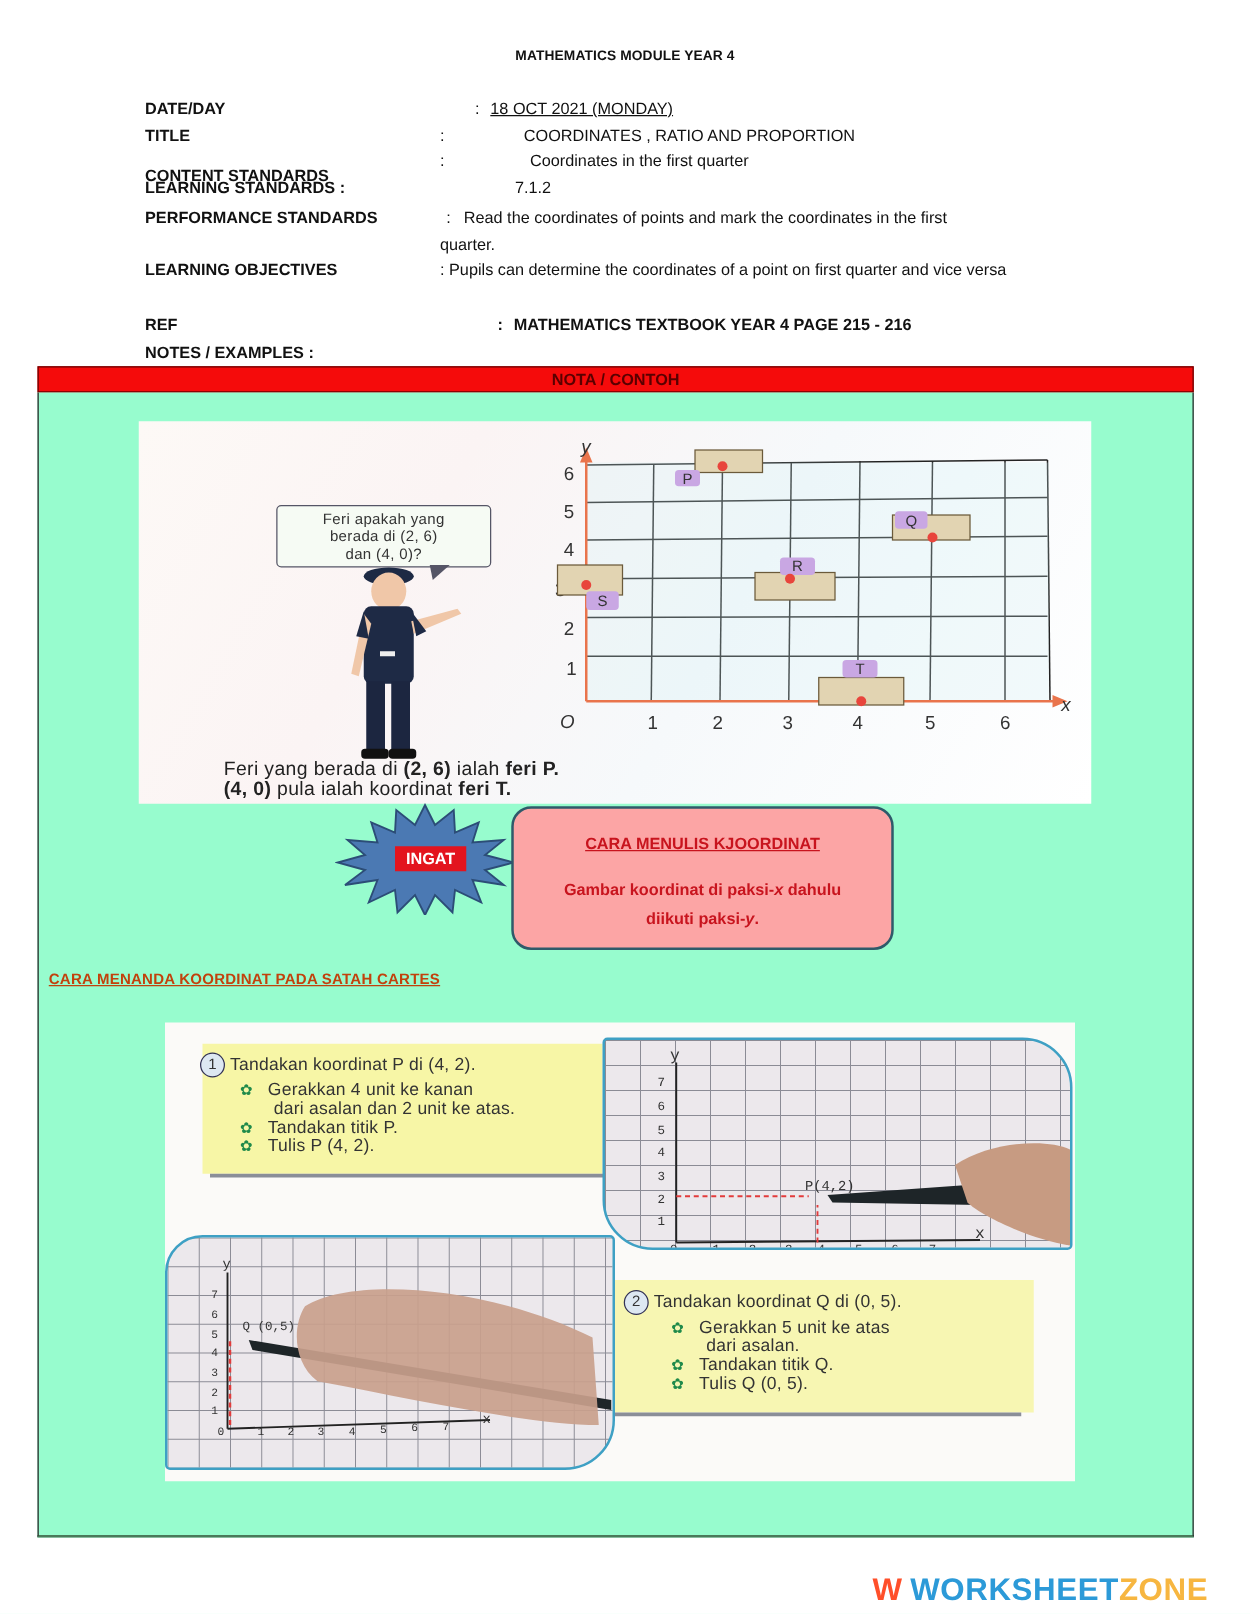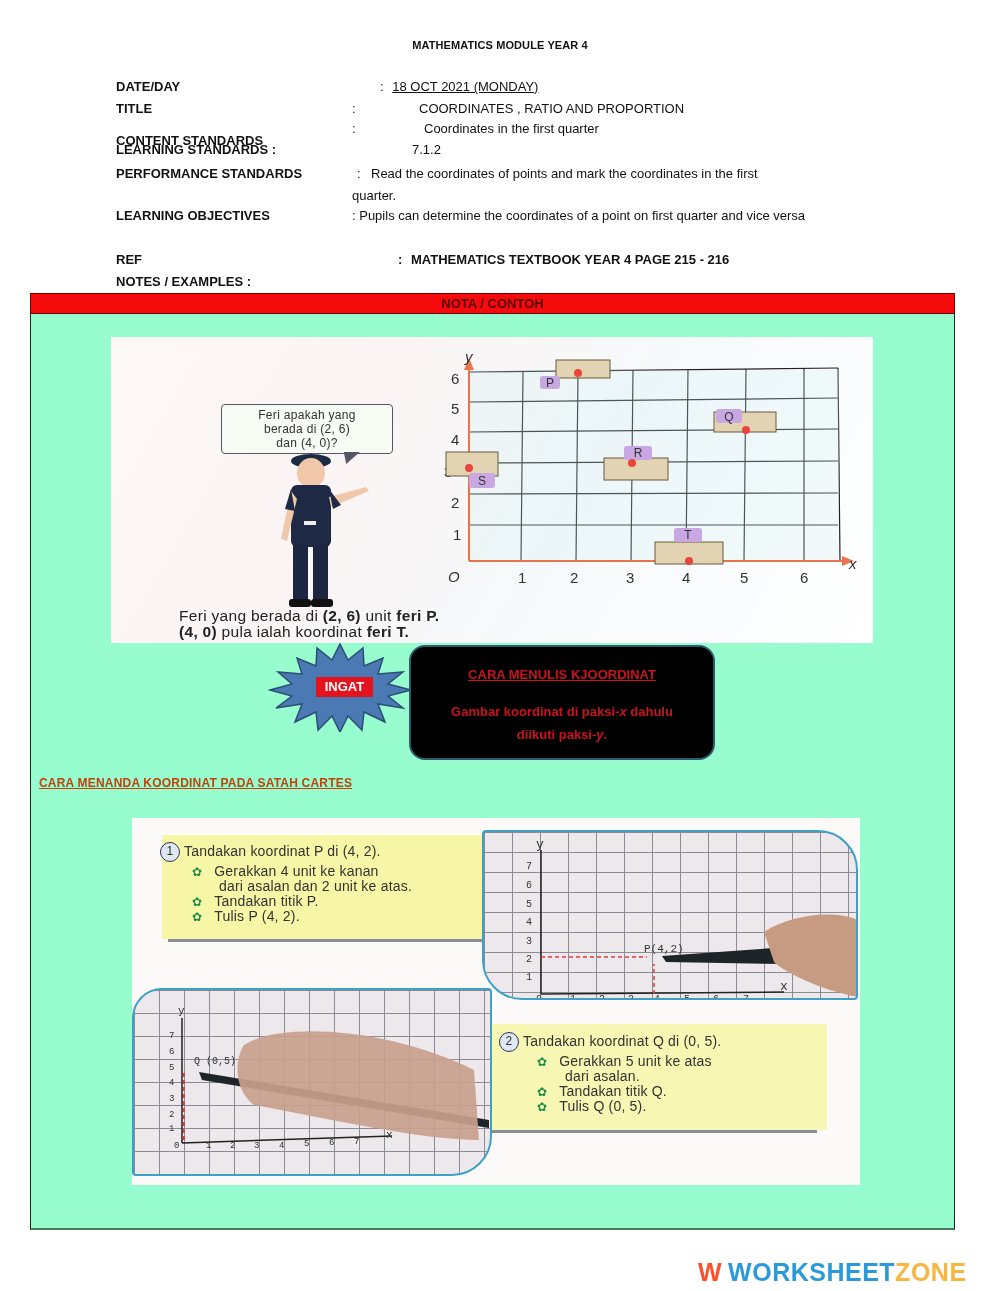--- a/index.html
+++ b/index.html
@@ -23,21 +23,21 @@
   .bubble-tail { position: absolute; left: 230px; top: 115px; width: 0; height: 0; border-left: 8px solid transparent; border-right: 8px solid transparent; border-top: 12px solid #556; transform: skewX(-25deg); }
   .person { position: absolute; left: 160px; top: 112px; width: 150px; height: 160px; }
   .tb1-answer { position: absolute; left: 68px; top: 271px; font-size: 15.5px; line-height: 16px; color: #222; letter-spacing: 0.3px; }
 
   .grid1 { position: absolute; left: 325px; top: 5px; width: 440px; height: 255px; }
 
   
   .star { position: absolute; left: 268px; top: 642px; width: 145px; height: 90px; }
   .ingat-label { position: absolute; left: 316px; top: 677px; width: 57px; height: 20px; background: #e3141e; color: #ffffff; font-weight: bold; font-size: 13px; text-align: center; line-height: 20px; }
 
-  .cara-box { position: absolute; left: 409px; top: 645px; width: 306px; height: 115px; background: #000000; border: 2.5px solid #2f5a6a; border-radius: 16px; text-align: center; color: #c8141e; font-weight: bold; font-size: 13px; }
+  .cara-box { position: absolute; left: 409px; top: 645px; width: 306px; height: 115px; background: #fca5a5; border: 2.5px solid #2f5a6a; border-radius: 16px; text-align: center; color: #c8141e; font-weight: bold; font-size: 13px; }
   .cara-title { display: block; margin-top: 20px; text-decoration: underline; }
   .cara-line1 { display: block; margin-top: 22px; }
   .cara-line2 { display: block; margin-top: 8px; }
   .it { font-style: italic; }
 
   .menanda-heading { position: absolute; left: 39px; top: 776px; font-size: 12px; font-weight: bold; text-decoration: underline; letter-spacing: 0.2px; color: #c2410c; }
 
   
   .tb2 { position: absolute; left: 132px; top: 818px; width: 728px; height: 367px; background: #fbfaf8; overflow: hidden; }
   .step-box1 { position: absolute; left: 30px; top: 17px; width: 320px; height: 104px; background: #f7f6a6; }
@@ -193,21 +193,21 @@
     <g font-family="Liberation Sans, sans-serif" font-size="12" fill="#333" text-anchor="middle">
       <text x="114" y="45">P</text>
       <text x="293" y="79">Q</text>
       <text x="202" y="115">R</text>
       <text x="46" y="143">S</text>
       <text x="252" y="197">T</text>
     </g>
   </svg>
 
   <div class="tb1-answer">
-    <div><span>Feri yang berada di </span><b>(2, 6)</b><span> unit </span><b>feri P.</b></div>
+    <div><span>Feri yang berada di </span><b>(2, 6)</b><span> ialah </span><b>feri P.</b></div>
     <div><b>(4, 0)</b><span> pula ialah koordinat </span><b>feri T.</b></div>
   </div>
 </div>
 
 <svg class="star" viewBox="0 0 145 90">
   <polygon fill="#4b79b3" stroke="#2c4d77" stroke-width="1.5" points="72,2 80,18 95,6 96,24 115,16 110,32 135,30 120,42 143,48 120,54 135,66 110,62 117,80 96,70 94,88 80,74 72,90 64,74 50,88 48,70 27,80 34,62 8,66 24,54 2,48 24,42 10,30 34,32 29,16 48,24 49,6 64,18"></polygon>
 </svg>
 <div class="ingat-label">INGAT</div>
 
 <div class="cara-box">

